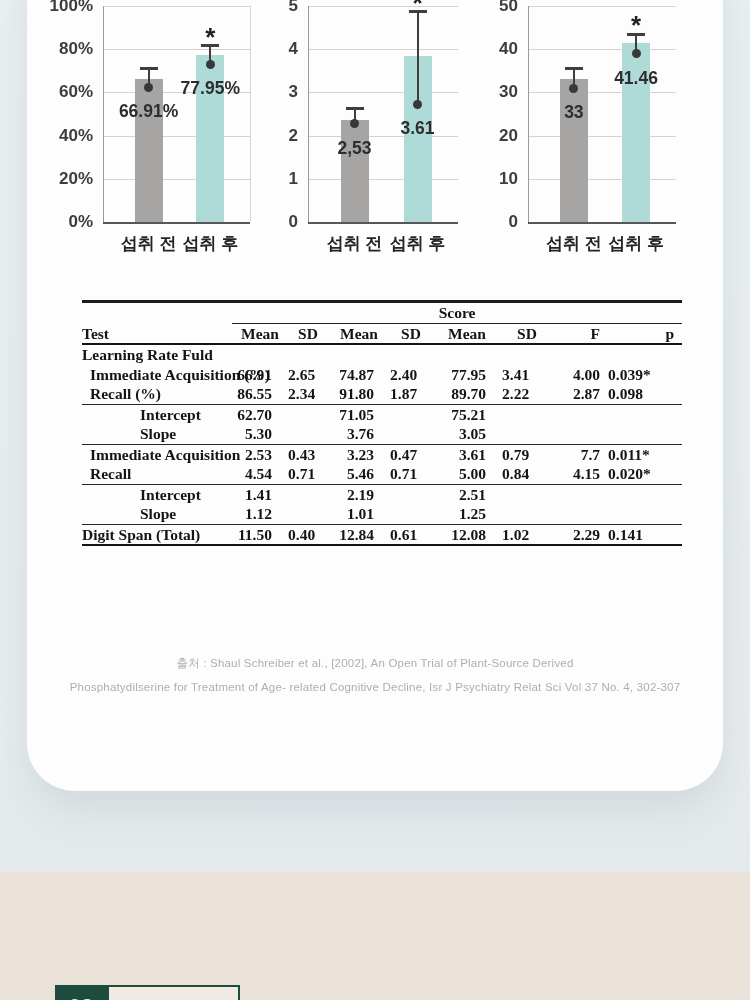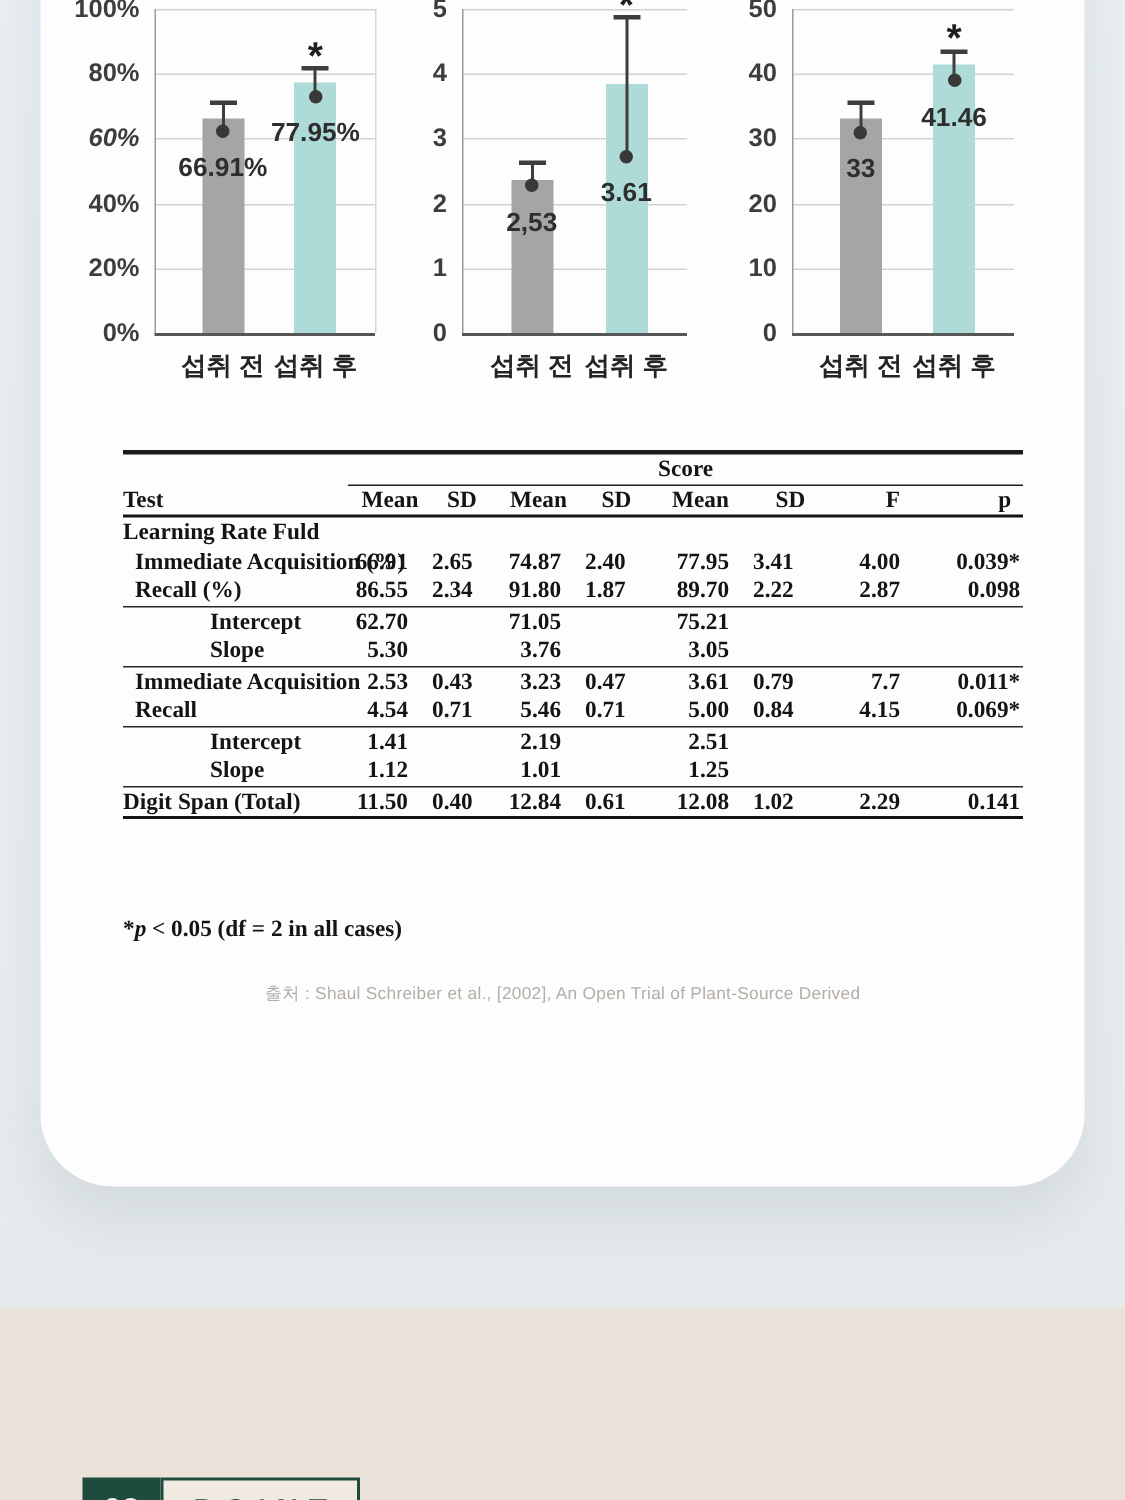--- a/index.html
+++ b/index.html
@@ -39,21 +39,21 @@
   .t .score-th{text-align:center;border-bottom:1.4px solid #1e1e1e;font-weight:600;}
   .t .grp th{text-align:center;}
   .grp-u{display:inline-block;border-bottom:1.4px solid #1e1e1e;padding:0 8px 1px 8px;}
   .t .sub th{border-bottom:2.4px solid #141414;}
   .t .sub .c{text-align:center;}
   .t .sub .r{text-align:right;padding-right:8px;}
   .t .test-th{text-align:left;vertical-align:bottom;}
   .t .num{text-align:right;padding-right:16px;}
   .t .sd{text-align:left;padding-left:0;}
   .t .fcol{text-align:right;padding-right:8px;}
-  .t .pcol{text-align:right;padding-right:2px;}
+  .t .pcol{text-align:left;padding-right:2px;}
   .t .ind1{padding-left:8px;}
   .t .ind2{padding-left:58px;}
   .t tr.ra td{border-bottom:1.4px solid #262626;}
   .t tr.bend td{border-bottom:2.6px solid #141414;}
 
   .footnote{position:absolute;left:55px;top:611px;font-family:"Liberation Serif",serif;
             font-size:15.5px;font-weight:600;color:#141414;}
   .footnote .it{font-style:italic;}
 
   .citation{position:absolute;left:0;top:651px;width:696px;text-align:center;
@@ -78,21 +78,21 @@
 
       <div class="charts">
           <div class="chart" style="left: 3px; width: 228px;">
             <div class="gridline axis" style="left: 73px; width: 147px; top: 222px;"></div>
             <div class="tick-label" style="left: 0px; width: 63px; top: 213px;">0%</div>
             <div class="gridline" style="left: 73px; width: 147px; top: 178.8px;"></div>
             <div class="tick-label" style="left: 0px; width: 63px; top: 169.8px;">20%</div>
             <div class="gridline" style="left: 73px; width: 147px; top: 135.6px;"></div>
             <div class="tick-label" style="left: 0px; width: 63px; top: 126.6px;">40%</div>
             <div class="gridline" style="left: 73px; width: 147px; top: 92.4px;"></div>
-            <div class="tick-label" style="left: 0px; width: 63px; top: 83.4px; font-style: italic;">60%</div>
+            <div class="tick-label" style="left: 0px; width: 63px; top: 83.4px;">60%</div>
             <div class="gridline" style="left: 73px; width: 147px; top: 49.2px;"></div>
             <div class="tick-label" style="left: 0px; width: 63px; top: 40.2px;">80%</div>
             <div class="gridline" style="left: 73px; width: 147px; top: 6px;"></div>
             <div class="tick-label" style="left: 0px; width: 63px; top: -3px;">100%</div>
             <div class="yaxis-line" style="left: 73px; top: 6px; height: 216px;"></div>
             <div class="plot-right" style="left: 220px; top: 6px; height: 216px;"></div>
             <div class="bar gray" style="left: 104.57px; top: 79.44px; width: 28px; height: 142.56px;"></div>
             <div class="err-line" style="left: 117.57px; top: 68.64px; height: 18.36px;"></div>
             <div class="err-cap" style="left: 109.57px; top: 67.14px; width: 18px;"></div>
             <div class="err-dot" style="left: 114.07px; top: 82.5px;"></div>
@@ -255,21 +255,21 @@
               </tr>
               <tr class="ra">
                 <td class="ind1">Recall</td>
                 <td class="num">4.54</td>
                 <td class="sd">0.71</td>
                 <td class="num">5.46</td>
                 <td class="sd">0.71</td>
                 <td class="num">5.00</td>
                 <td class="sd">0.84</td>
                 <td class="fcol">4.15</td>
-                <td class="pcol">0.069*</td>
+                <td class="pcol">0.020*</td>
               </tr>
               <tr>
                 <td class="ind2">Intercept</td>
                 <td class="num">1.41</td>
                 <td class="sd"></td>
                 <td class="num">2.19</td>
                 <td class="sd"></td>
                 <td class="num">2.51</td>
                 <td class="sd"></td>
                 <td class="fcol"></td>
@@ -294,26 +294,24 @@
                 <td class="sd">0.61</td>
                 <td class="num">12.08</td>
                 <td class="sd">1.02</td>
                 <td class="fcol">2.29</td>
                 <td class="pcol">0.141</td>
               </tr>
             </tbody>
         </table>
       </div>
 
-      <div class="footnote">
-        <span>*</span><span class="it">p</span><span> &lt; 0.05 (df = 2 in all cases)</span>
-      </div>
 
       <div class="citation">
         <div>출처 : Shaul Schreiber et al., [2002], An Open Trial of Plant-Source Derived</div>
+        <div>Phosphatydilserine for Treatment of Age- related Cognitive Decline, Isr J Psychiatry Relat Sci Vol 37 No. 4, 302-307</div>
       </div>
 
     </div>
   </div>
 
   <div class="point-badge">
     <div class="point-num">02</div>
     <div class="point-label">POINT</div>
   </div>
 </div>

